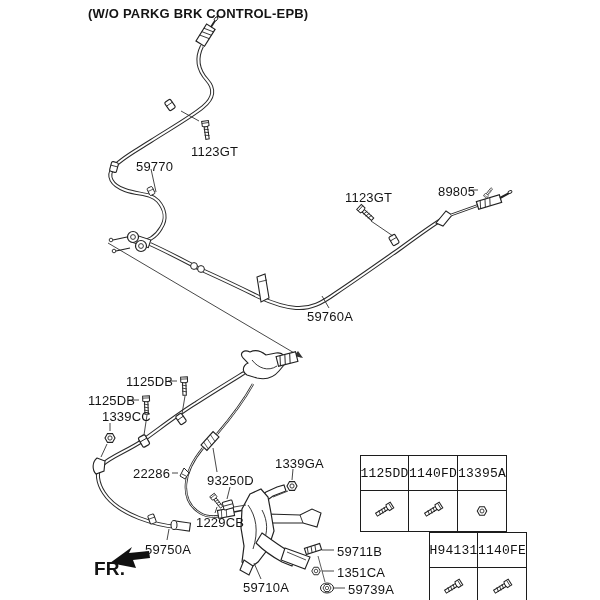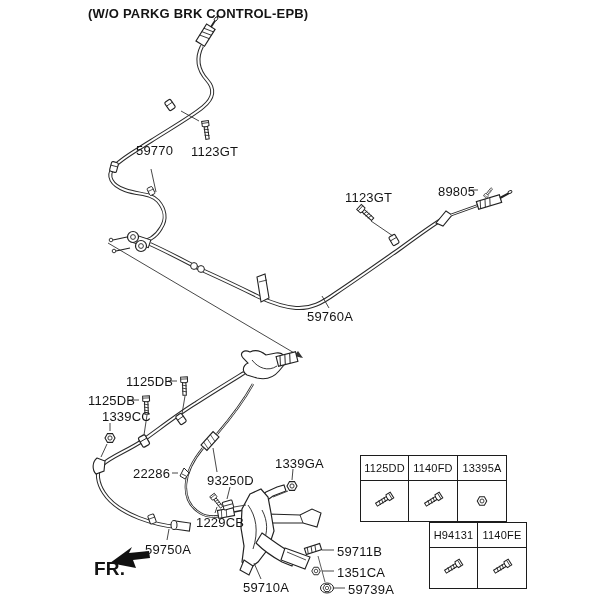--- a/index.html
+++ b/index.html
@@ -15,21 +15,21 @@
   .title{font-size:13px;font-weight:600;letter-spacing:0.2px;}
   .fr{font-size:19px;font-weight:700;}
   
   .ftable{position:absolute;left:360px;top:455px;}
   .frow{display:flex;}
   .fcell{
     box-sizing:border-box;border:1px solid #1c1c1c;
     display:flex;align-items:center;justify-content:center;
     background:#fff;
   }
-  .fhead{width:49px;height:26px;font-size:11px;letter-spacing:0.2px;}
+  .fhead{width:49px;height:36px;font-size:13px;letter-spacing:0.2px;font-family:Liberation Mono, monospace;}
   .ficon{width:49px;height:41px;}
   .frow .fcell + .fcell{border-left:none;}
   .r2{margin-left:49px;padding-left:20px;}
   .rowmid .fcell{border-top:none;}
 </style>
 </head>
 <body>
 
 <div id="stage">
 
@@ -236,21 +236,21 @@
       <line x1="322" y1="571" x2="334" y2="571"></line>
       <line x1="334" y1="588" x2="345" y2="588"></line>
       <line x1="318" y1="556" x2="325" y2="582" stroke-width="0.8"></line>
     </g>
 
     <path d="M 149,551 L 129,553 L 132,547 L 110,563 L 136,568 L 133,560 L 150,558 Z" fill="#111"></path>
   </svg>
 
   <div class="lbl title" style="left:88px;top:7px;">(W/O PARKG BRK CONTROL-EPB)</div>
 
-  <div class="lbl" style="left:136px;top:144px;">59770</div>
+  <div class="lbl" style="left:136px;top:160px;">59770</div>
   <div class="lbl" style="left:191px;top:145px;">1123GT</div>
   <div class="lbl" style="left:345px;top:191px;">1123GT</div>
   <div class="lbl" style="left:438px;top:185px;">89805</div>
   <div class="lbl" style="left:307px;top:310px;">59760A</div>
   <div class="lbl" style="left:126px;top:375px;">1125DB</div>
   <div class="lbl" style="left:88px;top:394px;">1125DB</div>
   <div class="lbl" style="left:102px;top:410px;">1339CC</div>
   <div class="lbl" style="left:133px;top:467px;">22286</div>
   <div class="lbl" style="left:207px;top:474px;">93250D</div>
   <div class="lbl" style="left:275px;top:457px;">1339GA</div>

